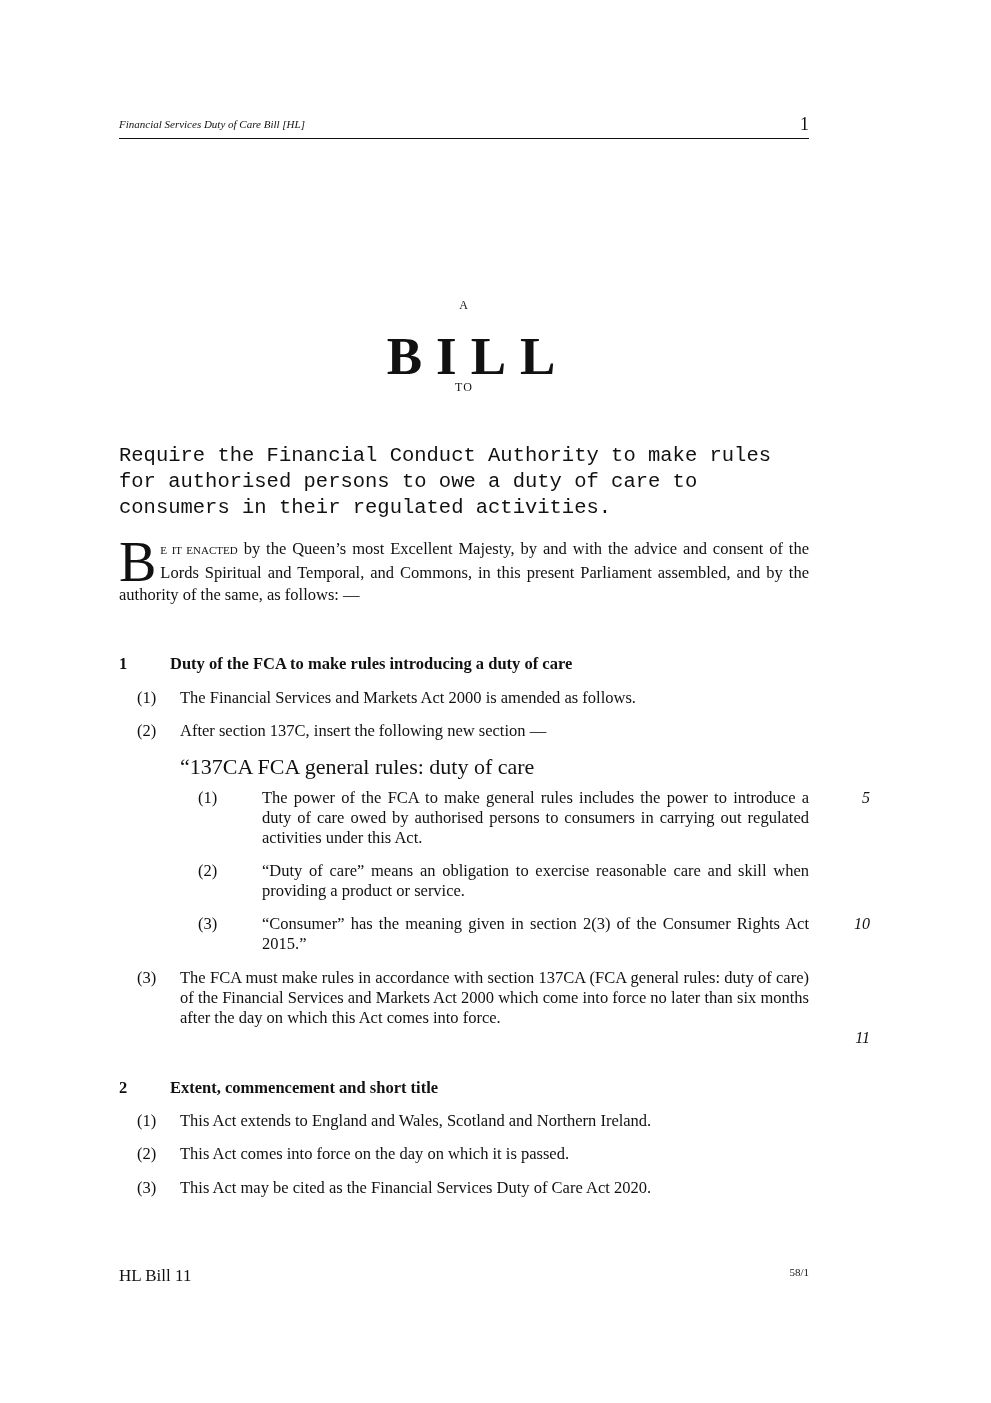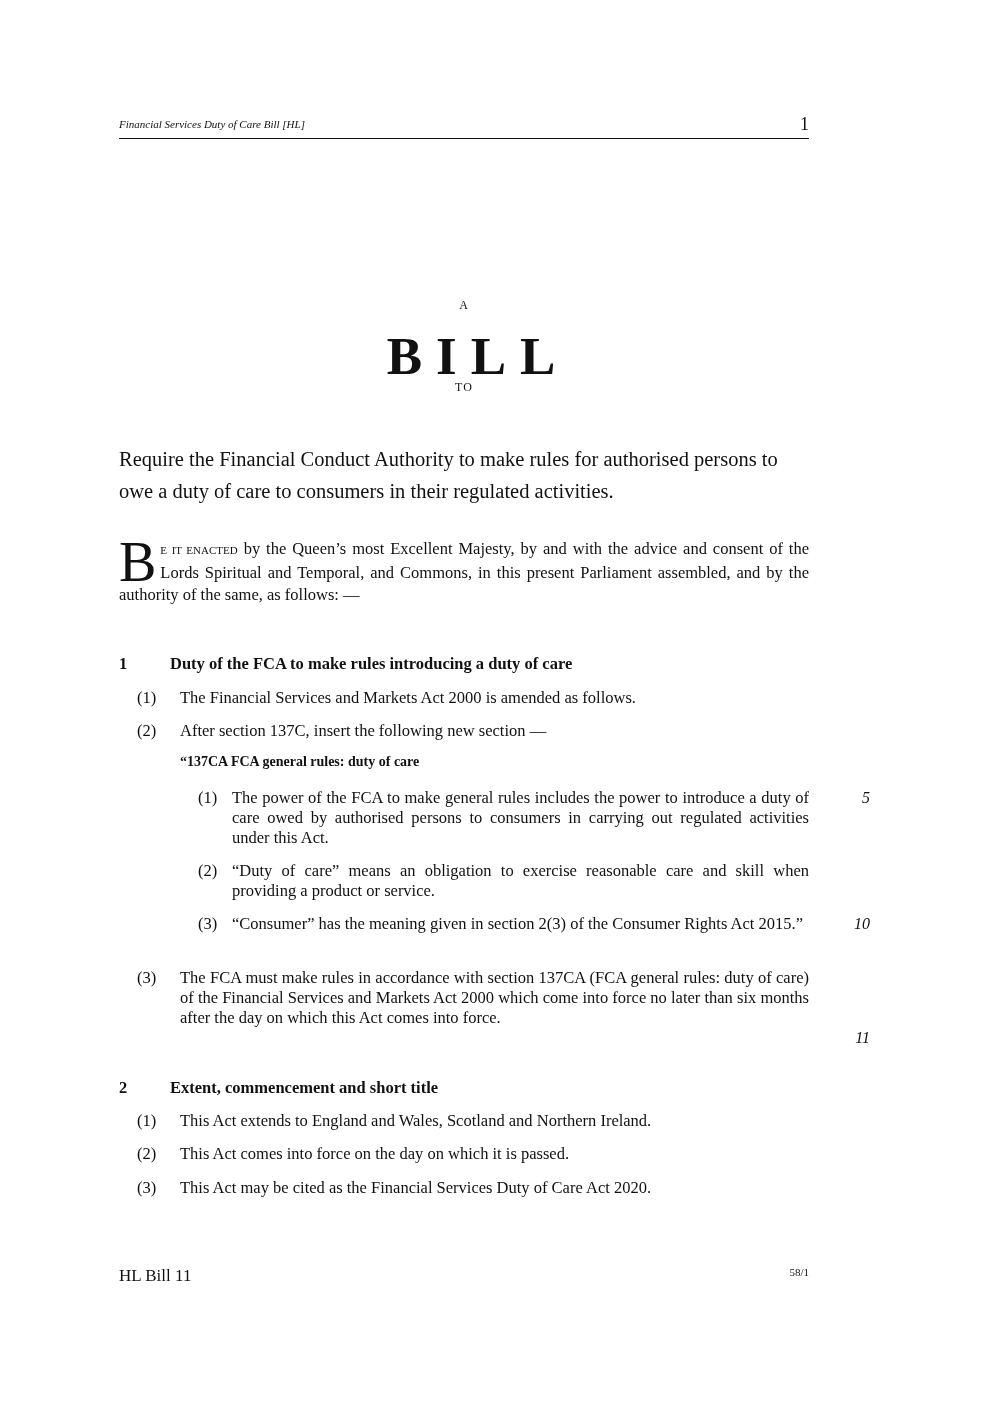--- a/index.html
+++ b/index.html
@@ -7,34 +7,34 @@
          font-family: "Liberation Serif", "DejaVu Serif", serif; color: #111; }
   .abs { position: absolute; }
   .running-head { left: 119px; top: 116px; width: 690px; height: 22px;
                   border-bottom: 1px solid #111; }
   .running-title { position: absolute; left: 0; top: 2px; font-style: italic; font-size: 11px; }
   .page-num { position: absolute; right: 0; top: -2px; font-size: 18px; }
   .center { left: 119px; width: 690px; text-align: center; }
   .a-label { top: 298px; font-size: 12px; letter-spacing: 1px; }
   .bill { top: 326px; font-size: 53px; font-weight: bold; letter-spacing: 14px; padding-left: 14px; }
   .to-label { top: 380px; font-size: 12px; letter-spacing: 1px; }
-  .long-title { left: 119px; top: 443px; width: 690px; font-size: 20.5px; line-height: 32px; }
+  .long-title { left: 119px; top: 443px; width: 690px; font-size: 20.5px; line-height: 26px; font-family: Liberation Mono, monospace; }
   .enact { left: 119px; top: 538px; width: 690px; font-size: 16.5px; line-height: 22.5px; text-align: justify; }
   .dropcap { float: left; font-size: 56px; line-height: 44px; margin: 2px 4px -4px 0; }
   .smallcaps { font-size: 11px; }
   .sec-head { left: 119px; font-weight: bold; font-size: 16.5px; }
   .sec-num { position: absolute; left: 0; }
   .sec-title { position: absolute; left: 51px; white-space: nowrap; }
   .para { left: 137px; width: 672px; font-size: 16.5px; line-height: 20px; }
   .para .pn { position: absolute; left: 0; top: 0; }
   .para .pt { margin-left: 43px; text-align: justify; }
   .sub { left: 198px; width: 611px; font-size: 16.5px; line-height: 20px; }
   .sub .pn { position: absolute; left: 0; top: 0; }
-  .sub .pt { margin-left: 34px; text-align: justify; }
-  .inserted-head { left: 180px; font-weight: bold; font-size: 14px; }
+  .sub .pt { margin-left: 64px; text-align: justify; }
+  .inserted-head { left: 180px; font-weight: normal; font-size: 22px; }
   .line-no { left: 840px; width: 30px; text-align: right; font-style: italic; font-size: 16px; }
   .footer-left { left: 119px; top: 1266px; font-size: 17px; }
   .footer-right { left: 709px; width: 100px; top: 1266px; font-size: 11px; text-align: right; }
 </style>
 </head>
 <body>
 
 <div class="abs running-head">
   <span class="running-title">Financial Services Duty of Care Bill [HL]</span>
   <span class="page-num">1</span>

